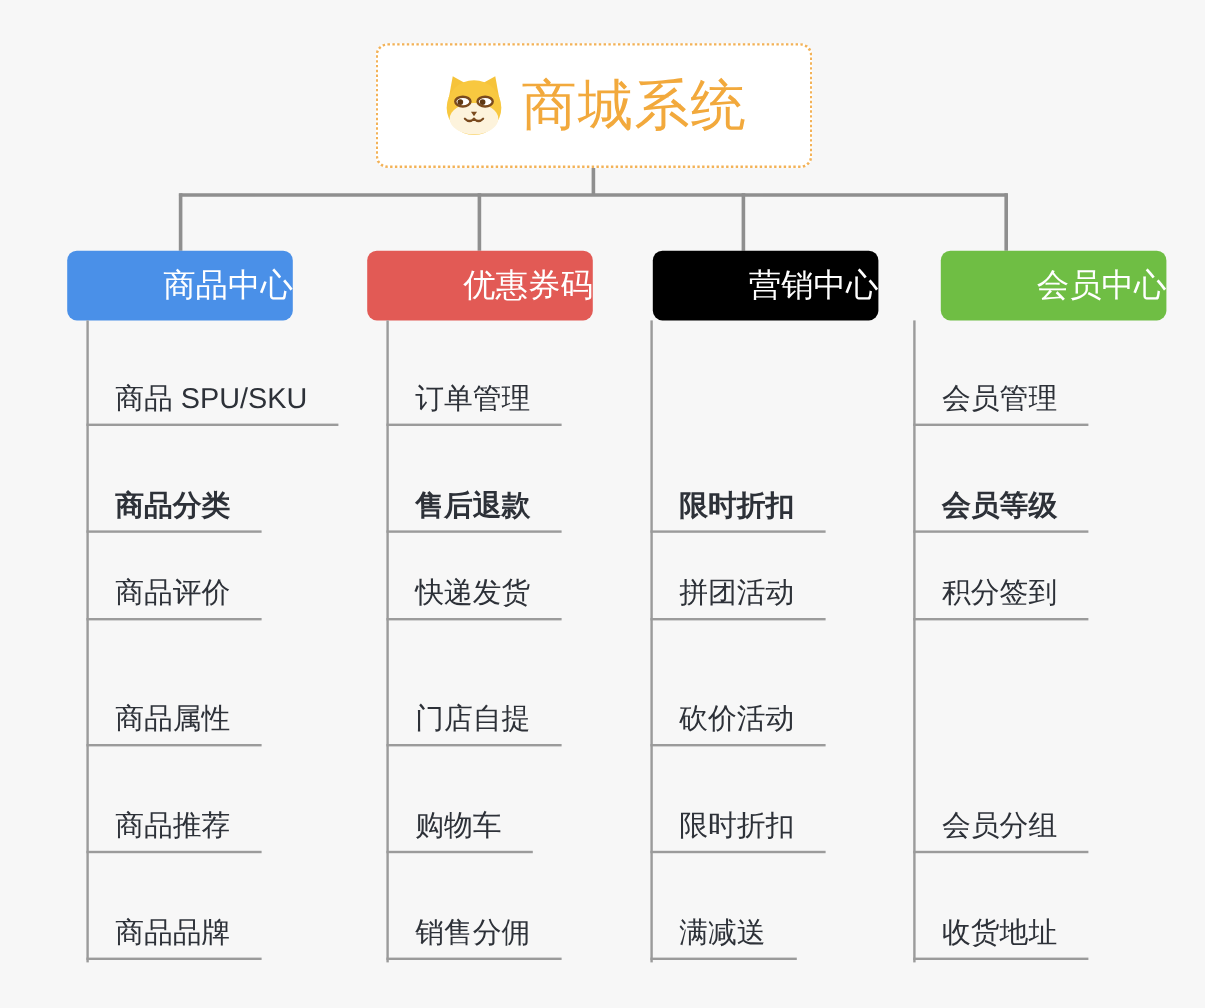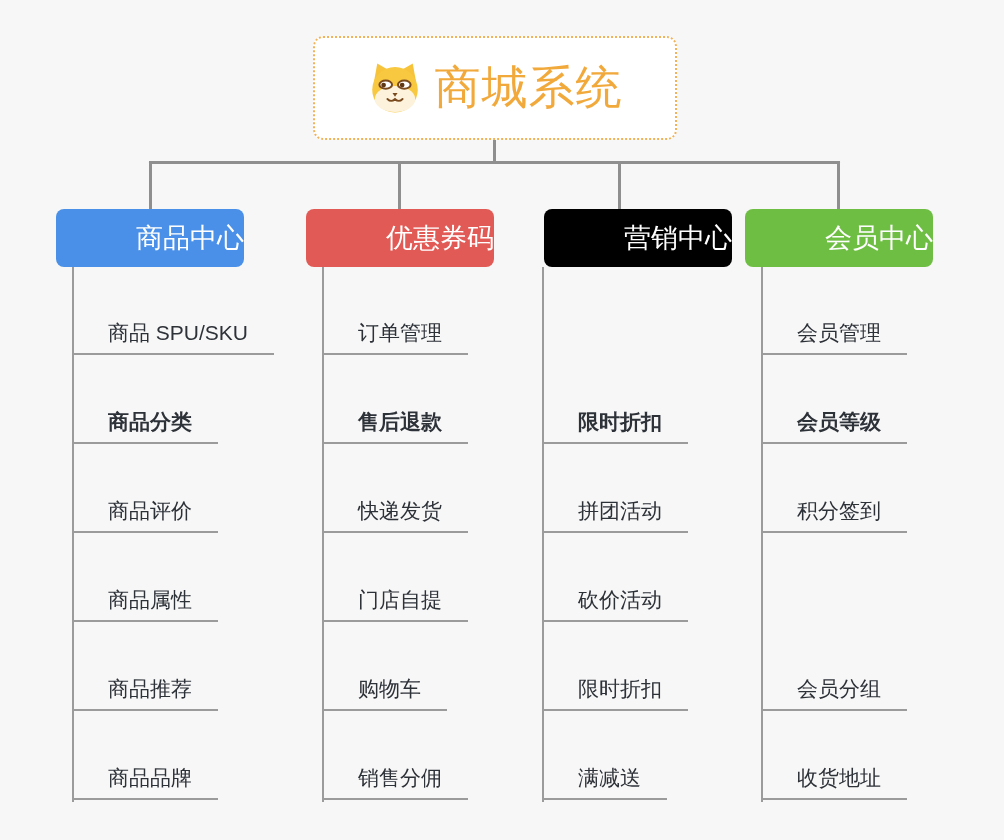--- a/index.html
+++ b/index.html
@@ -43,28 +43,28 @@
     white-space:nowrap;
   }
   
   .spine{
     position:absolute;top:267px;height:535px;width:2px;
     background:var(--line2);
   }
   
   .item{
     position:absolute;
-    font-size:21px;color:#2D3138;
+    font-size:24px;color:#2D3138;
     line-height:28px;
-    padding:0 26px 6px 36px;
+    padding:0 26px 6px 24px;
     border-bottom:2px solid var(--line2);
     white-space:nowrap;
   }
   .c1{left:72px;} .c2{left:322px;} .c3{left:542px;} .c4{left:761px;}
-  .r1{top:319px;} .r2{top:408px;font-weight:bold;} .r3{top:497px;}
+  .r1{top:319px;} .r2{top:408px;font-weight:bold;} .r3{top:481px;}
   .r4{top:586px;text-align:center;} .r5{top:675px;} .r6{top:764px;}
 </style>
 </head>
 <body style="background: rgb(247, 247, 247);">
 
 <div class="canvas" style="--line: #8F8F8F; --line2: #9B9B9B; background: rgb(247, 247, 247);">
 
   <div class="root" style="border-color: rgb(243, 178, 87);">
     <svg viewBox="0 0 64 64" width="54" height="54">
       <polygon points="11,3 27,12 7,25" fill="#F6C33A"></polygon>
@@ -113,21 +113,21 @@
   <div class="bbox" style="left: 544px; background-color: #000000;">
     <span>营销中心</span>
   </div>
   <div class="spine c3"></div>
   <div class="item c3 r2">限时折扣</div>
   <div class="item c3 r3">拼团活动</div>
   <div class="item c3 r4">砍价活动</div>
   <div class="item c3 r6">满减送</div>
   <div class="item c3 r5">限时折扣</div>
 
-  <div class="bbox" style="left: 745px; background-color: rgb(111, 190, 68);">
+  <div class="bbox" style="left: 784px; background-color: rgb(111, 190, 68);">
     <span>会员中心</span>
   </div>
   <div class="spine c4"></div>
   <div class="item c4 r1">会员管理</div>
   <div class="item c4 r2">会员等级</div>
   <div class="item c4 r3">积分签到</div>
   <div class="item c4 r5">会员分组</div>
   <div class="item c4 r6">收货地址</div>
 
 </div>

